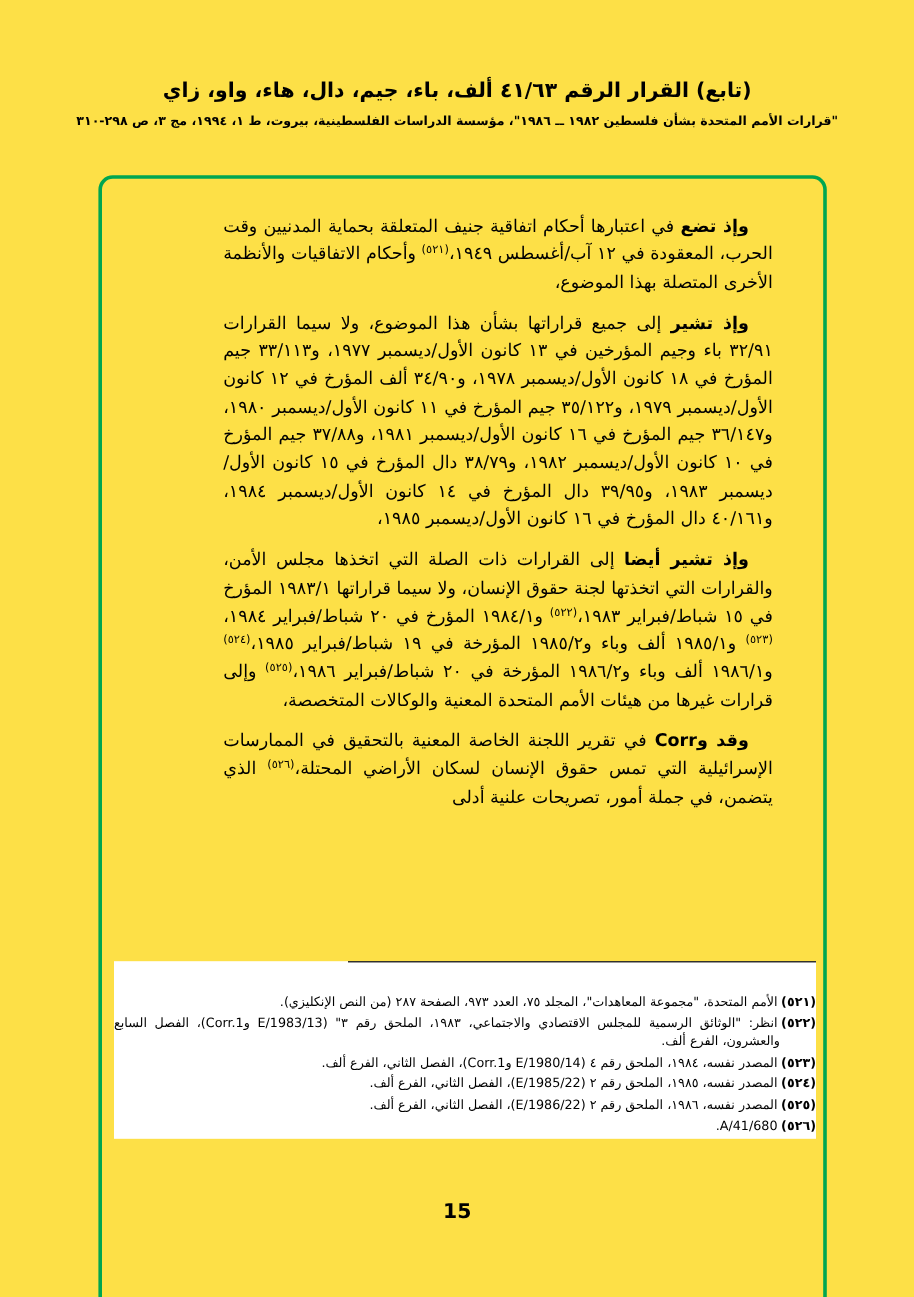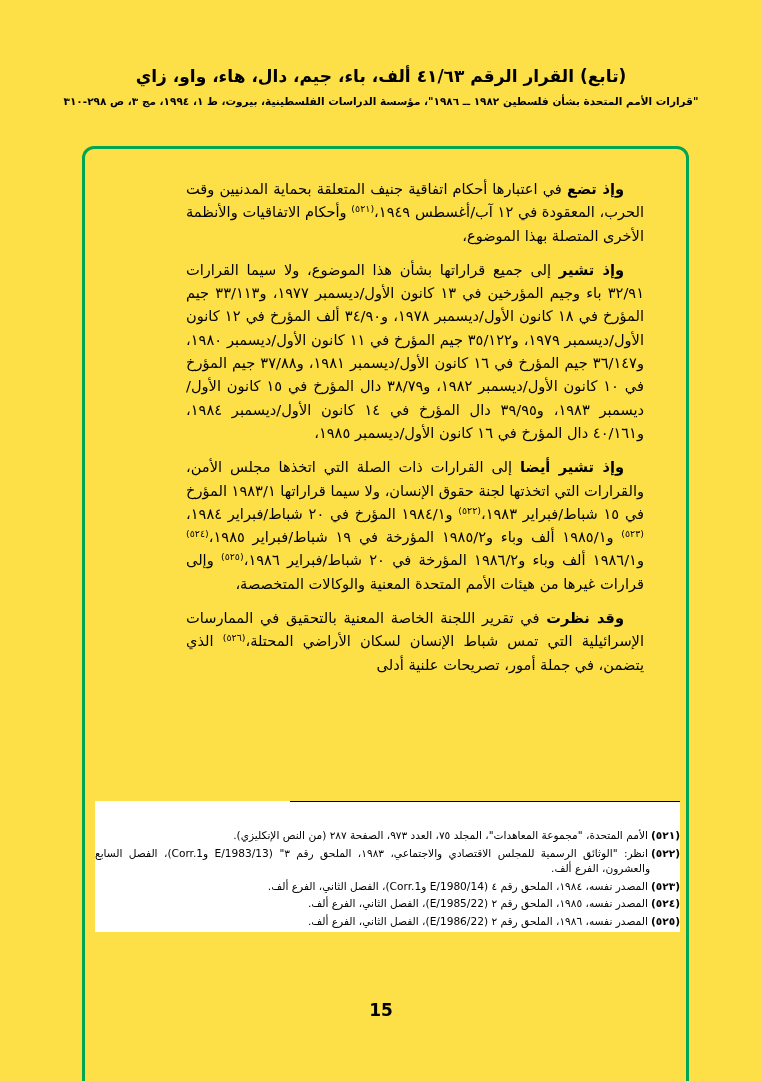--- a/index.html
+++ b/index.html
@@ -67,36 +67,37 @@
   <div class="frame">
 
     <div class="body-text">
 
       <p class="para"><span class="lead">وإذ تضع</span><span> في اعتبارها أحكام اتفاقية جنيف المتعلقة بحماية المدنيين وقت الحرب، المعقودة في ١٢ آب/أغسطس ١٩٤٩،</span><span class="fnref">(٥٢١)</span><span> وأحكام الاتفاقيات والأنظمة الأخرى المتصلة بهذا الموضوع،</span></p>
 
       <p class="para"><span class="lead">وإذ تشير</span><span> إلى جميع قراراتها بشأن هذا الموضوع، ولا سيما القرارات ٣٢/٩١ باء وجيم المؤرخين في ١٣ كانون الأول/ديسمبر ١٩٧٧، و٣٣/١١٣ جيم المؤرخ في ١٨ كانون الأول/ديسمبر ١٩٧٨، و٣٤/٩٠ ألف المؤرخ في ١٢ كانون الأول/ديسمبر ١٩٧٩، و٣٥/١٢٢ جيم المؤرخ في ١١ كانون الأول/ديسمبر ١٩٨٠، و٣٦/١٤٧ جيم المؤرخ في ١٦ كانون الأول/ديسمبر ١٩٨١، و٣٧/٨٨ جيم المؤرخ في ١٠ كانون الأول/ديسمبر ١٩٨٢، و٣٨/٧٩ دال المؤرخ في ١٥ كانون الأول/ديسمبر ١٩٨٣، و٣٩/٩٥ دال المؤرخ في ١٤ كانون الأول/ديسمبر ١٩٨٤، و٤٠/١٦١ دال المؤرخ في ١٦ كانون الأول/ديسمبر ١٩٨٥،</span></p>
 
       <p class="para"><span class="lead">وإذ تشير أيضا</span><span> إلى القرارات ذات الصلة التي اتخذها مجلس الأمن، والقرارات التي اتخذتها لجنة حقوق الإنسان، ولا سيما قراراتها ١٩٨٣/١ المؤرخ في ١٥ شباط/فبراير ١٩٨٣،</span><span class="fnref">(٥٢٢)</span><span> و١٩٨٤/١ المؤرخ في ٢٠ شباط/فبراير ١٩٨٤،</span><span class="fnref">(٥٢٣)</span><span> و١٩٨٥/١ ألف وباء و١٩٨٥/٢ المؤرخة في ١٩ شباط/فبراير ١٩٨٥،</span><span class="fnref">(٥٢٤)</span><span> و١٩٨٦/١ ألف وباء و١٩٨٦/٢ المؤرخة في ٢٠ شباط/فبراير ١٩٨٦،</span><span class="fnref">(٥٢٥)</span><span> وإلى قرارات غيرها من هيئات الأمم المتحدة المعنية والوكالات المتخصصة،</span></p>
 
-      <p class="para"><span class="lead">وقد نظرت</span><span> في تقرير اللجنة الخاصة المعنية بالتحقيق في الممارسات الإسرائيلية التي تمس شباط الإنسان لسكان الأراضي المحتلة،</span><span class="fnref">(٥٢٦)</span><span> الذي يتضمن، في جملة أمور، تصريحات علنية أدلى</span></p>
+      <p class="para"><span class="lead">وقد وCorr</span><span> في تقرير اللجنة الخاصة المعنية بالتحقيق في الممارسات الإسرائيلية التي تمس حقوق الإنسان لسكان الأراضي المحتلة،</span><span class="fnref">(٥٢٦)</span><span> الذي يتضمن، في جملة أمور، تصريحات علنية أدلى</span></p>
 
     </div>
 
     <div class="footnotes">
       <div class="fn-rule"></div>
 
       <div class="footnote"><span class="fn-num">(٥٢١)</span><span>الأمم المتحدة، "مجموعة المعاهدات"، المجلد ٧٥، العدد ٩٧٣، الصفحة ٢٨٧ (من النص الإنكليزي).</span></div>
 
       <div class="footnote"><span class="fn-num">(٥٢٢)</span><span>انظر: "الوثائق الرسمية للمجلس الاقتصادي والاجتماعي، ١٩٨٣، الملحق رقم ٣" (E/1983/13 وCorr.1)، الفصل السابع والعشرون، الفرع ألف.</span></div>
 
       <div class="footnote"><span class="fn-num">(٥٢٣)</span><span>المصدر نفسه، ١٩٨٤، الملحق رقم ٤ (E/1980/14 وCorr.1)، الفصل الثاني، الفرع ألف.</span></div>
 
       <div class="footnote"><span class="fn-num">(٥٢٤)</span><span>المصدر نفسه، ١٩٨٥، الملحق رقم ٢ (E/1985/22)، الفصل الثاني، الفرع ألف.</span></div>
 
       <div class="footnote"><span class="fn-num">(٥٢٥)</span><span>المصدر نفسه، ١٩٨٦، الملحق رقم ٢ (E/1986/22)، الفصل الثاني، الفرع ألف.</span></div>
 
+      <div class="footnote"><span class="fn-num">(٥٢٦)</span><span>A/41/680.</span></div>
     </div>
 
   </div>
 
   <div class="page-num">15</div>
 
 </div>
 
 </body></html>

